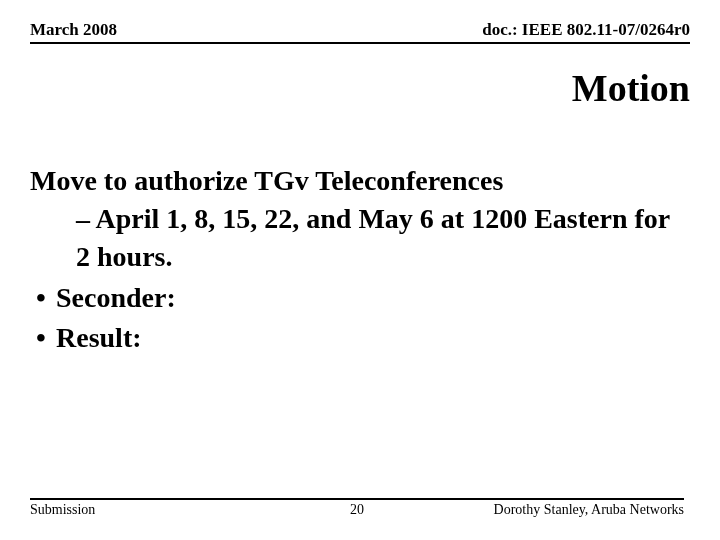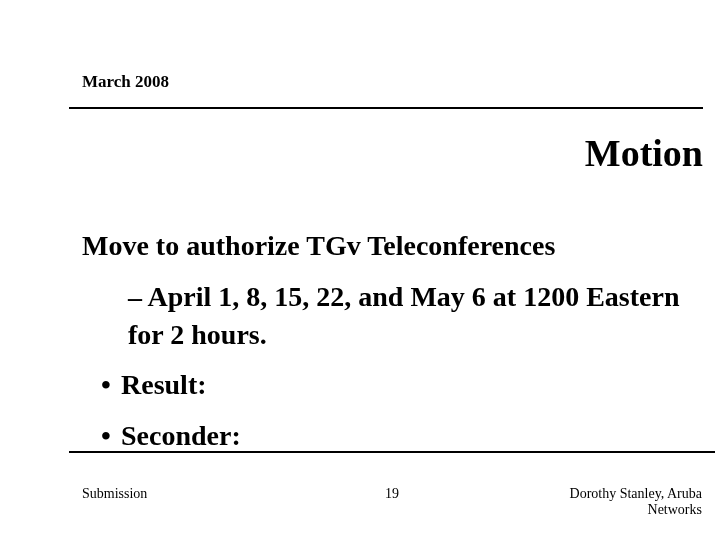--- a/index.html
+++ b/index.html
@@ -1,15 +1,15 @@
 <!DOCTYPE html>
 <html><head>
 <meta charset="utf-8">
 <style>
-  * { margin: 13px; padding: 0; box-sizing: border-box; }
+  * { margin: 0; padding: 0; box-sizing: border-box; }
   body {
     width: 720px;
     height: 540px;
     background: #ffffff;
     font-family: "Times New Roman", Times, serif;
     color: #000000;
     position: relative;
     padding: 20px 30px 20px 30px;
   }
   .header {
@@ -52,47 +52,48 @@
   }
   .bullet-list li::before {
     content: "•";
     position: absolute;
     left: 6px;
     top: 0;
   }
   .footer {
     position: absolute;
     left: 30px;
-    right: 18px;
+    right: 36px;
     bottom: 22px;
     border-top: 2px solid #000;
     display: flex;
     justify-content: space-between;
     font-size: 14px;
-    padding-top: 20px;
+    padding-top: 2px;
   }
   .footer .center { flex: 1; text-align: center; }
   .footer .left { flex: 1; text-align: left; }
   .footer .right { flex: 1; text-align: right; }
 </style>
 </head>
 <body>
 
 <div class="header">
   <span>March 2008</span>
+  <span>doc.: IEEE 802.11-07/0264r0</span>
 </div>
 
 <div class="title">Motion</div>
 
 <div class="body">
   <div class="motion-text">Move to authorize TGv Teleconferences</div>
   <div class="sub-item">– April 1, 8, 15, 22, and May 6 at 1200 Eastern for 2 hours.</div>
   <ul class="bullet-list">
+    <li>Seconder:</li>
     <li>Result:</li>
-    <li>Seconder:</li>
   </ul>
 </div>
 
 <div class="footer">
   <span class="left">Submission</span>
-  <span class="center">19</span>
+  <span class="center">20</span>
   <span class="right">Dorothy Stanley, Aruba Networks</span>
 </div>
 
 </body></html>

